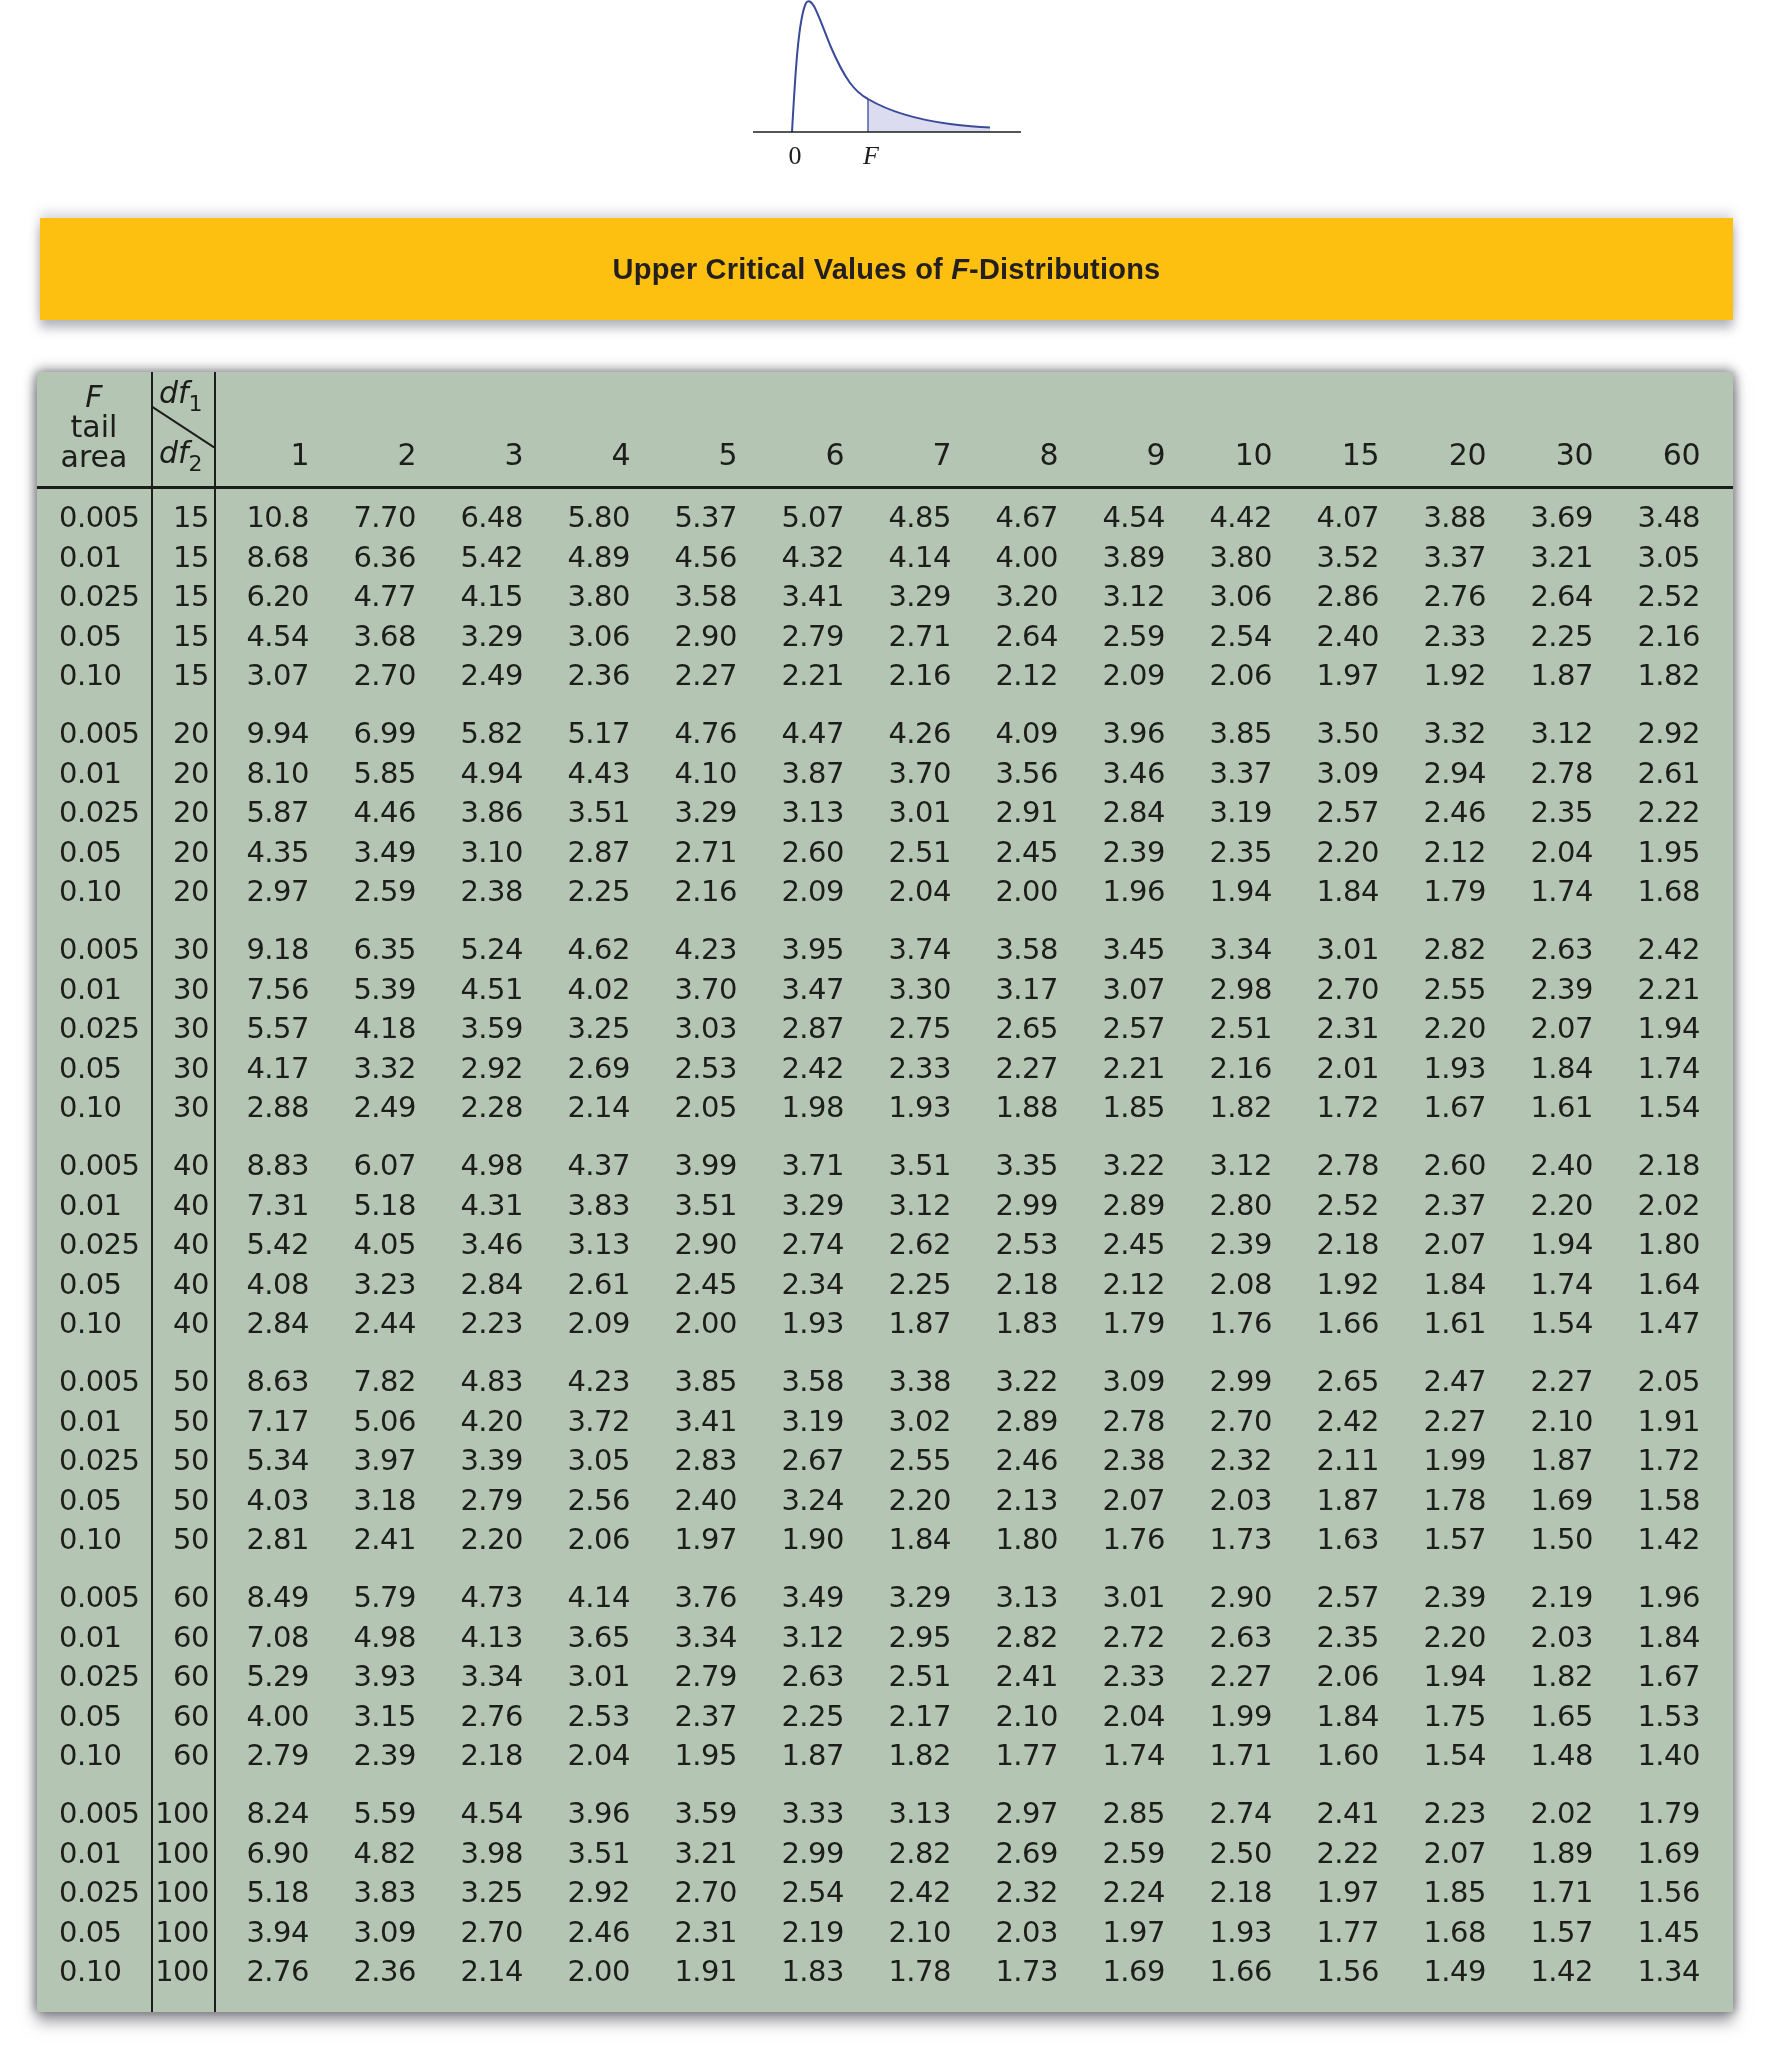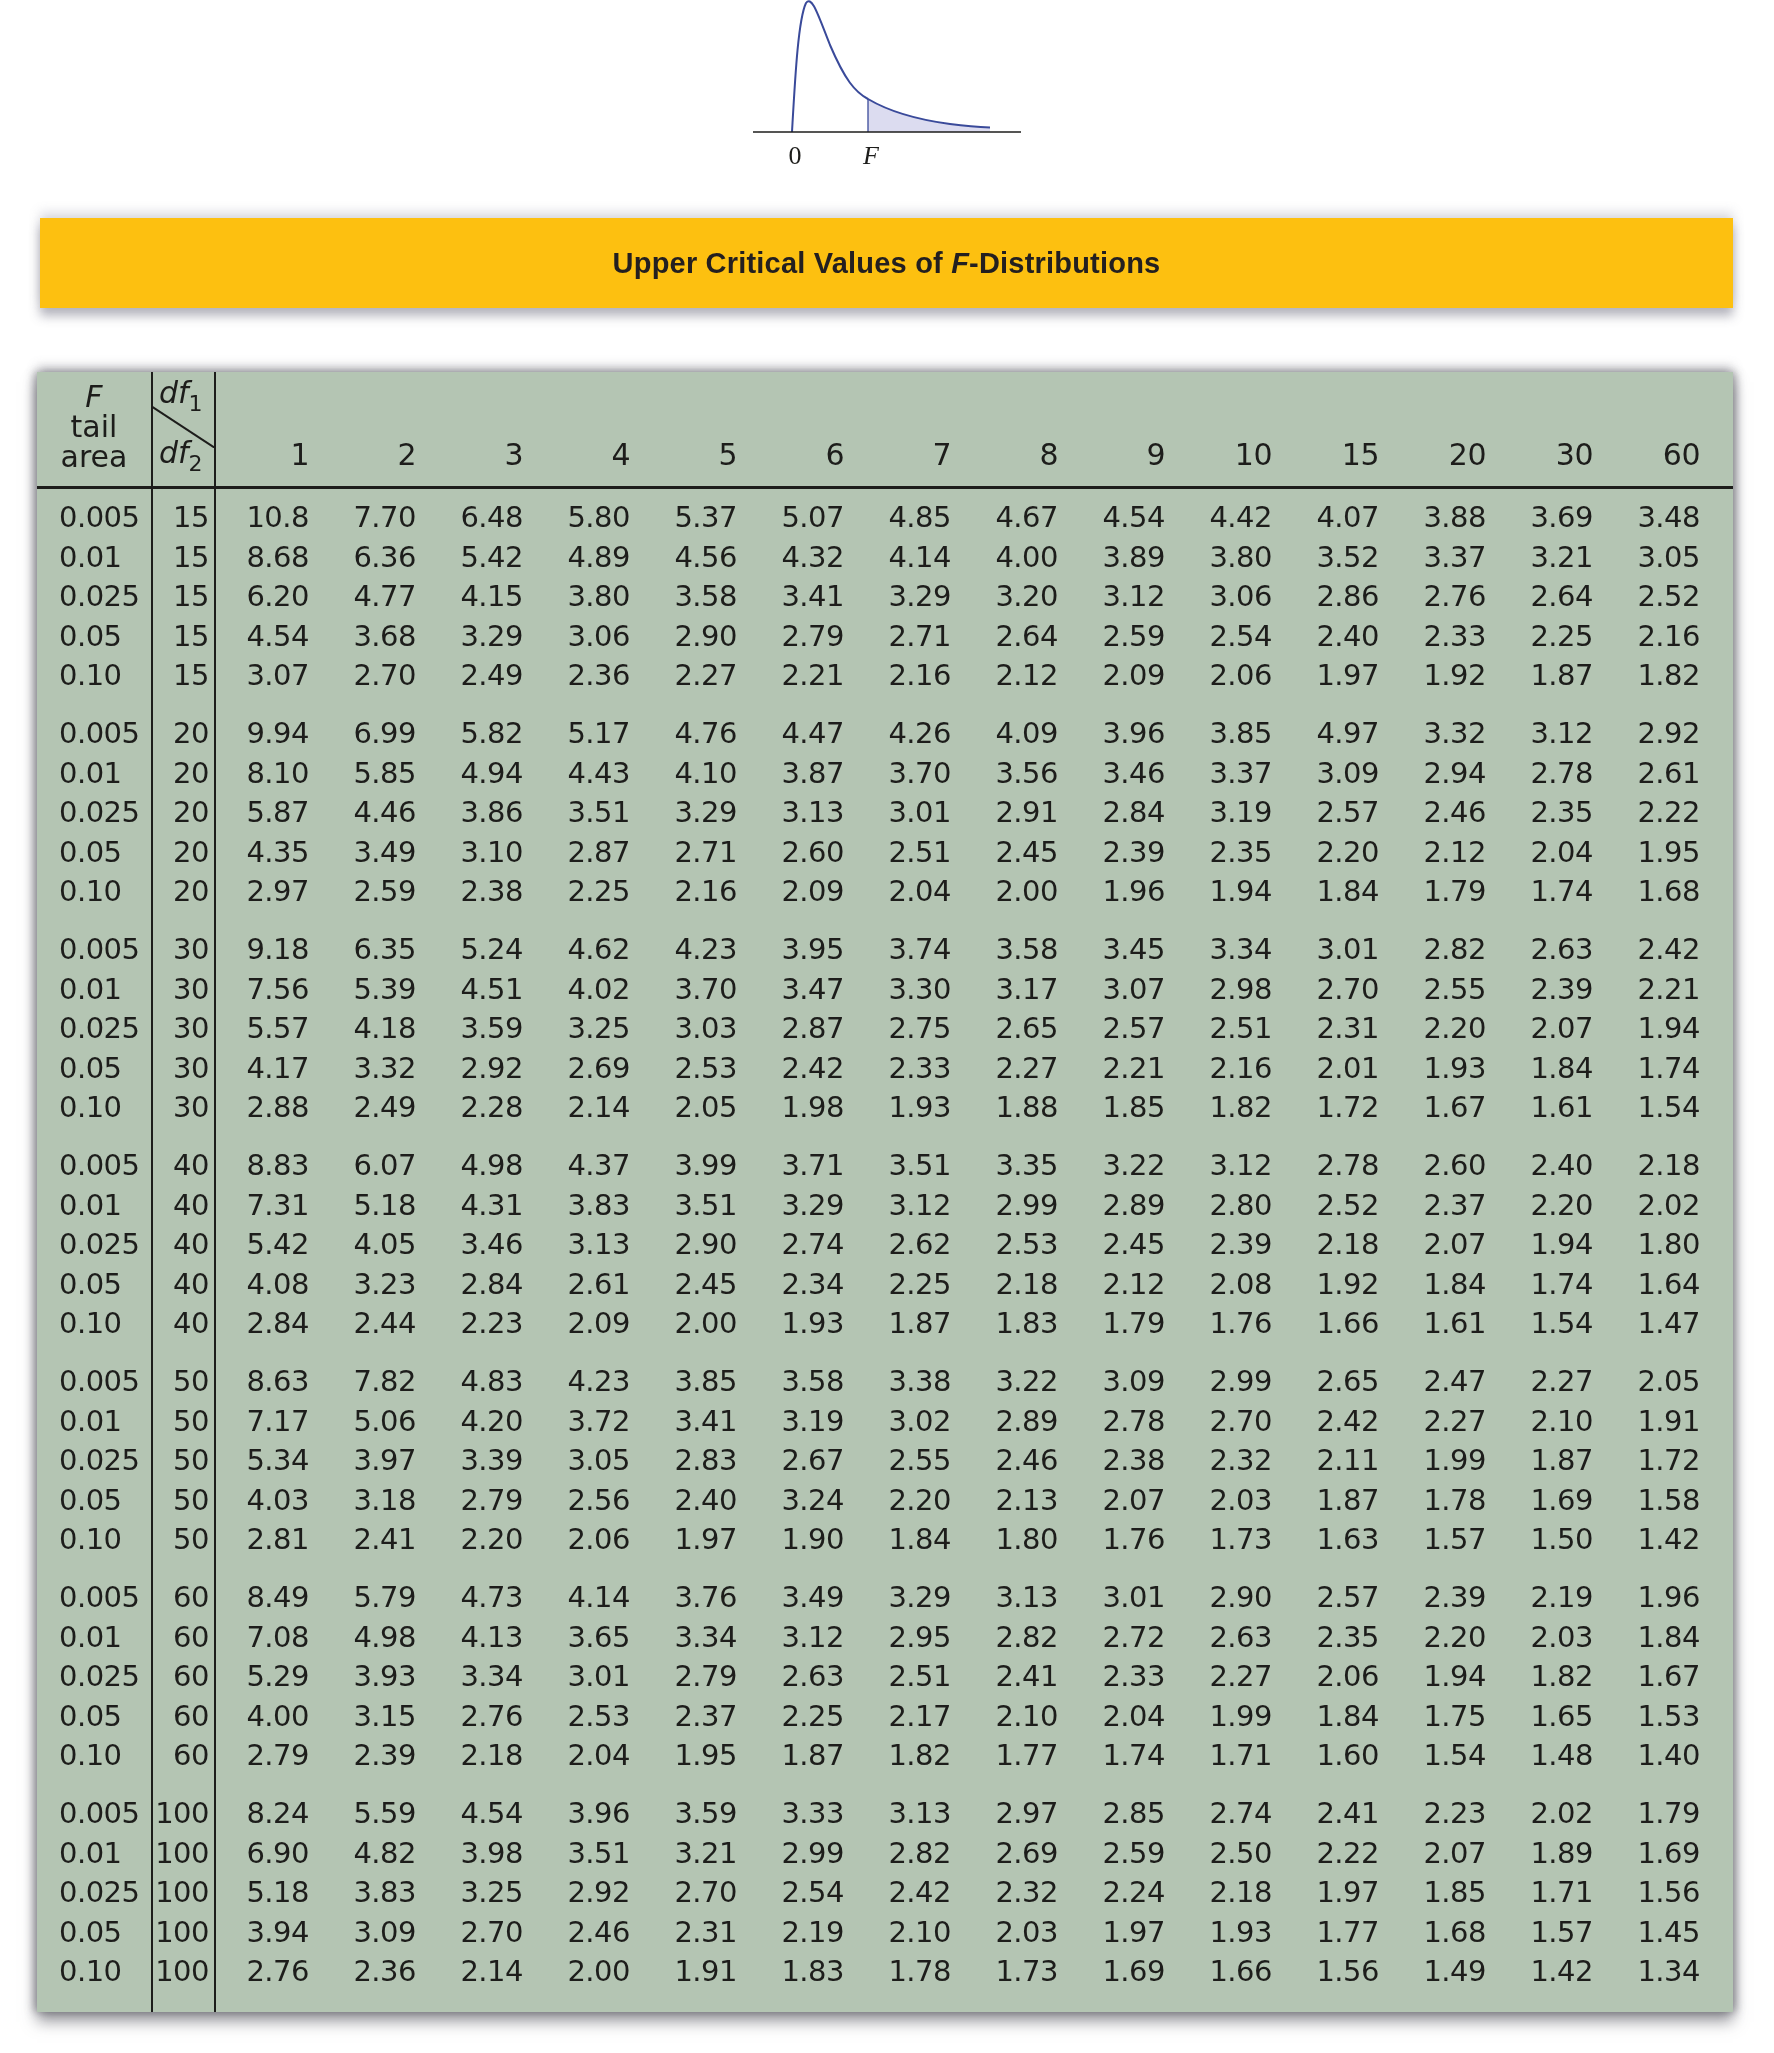--- a/index.html
+++ b/index.html
@@ -1,19 +1,19 @@
 <!DOCTYPE html>
 <html><head>
 <meta charset="utf-8">
 <style>
   html, body { margin:0; padding:0; background:#ffffff; }
   body { width:1774px; height:2053px; position:relative; overflow:hidden;
          font-family:"DejaVu Sans", "Liberation Sans", sans-serif; color:#1d1d1b; }
   #curve { position:absolute; left:740px; top:0; width:300px; height:180px; }
-  #banner { position:absolute; left:40px; top:218px; width:1693px; height:90px;
+  #banner { position:absolute; left:40px; top:218px; width:1693px; height:102px;
             background:#fdc010; box-shadow:0 8px 10px rgba(90,90,110,0.45), 0 -6px 10px rgba(120,120,140,0.25);
             display:flex; align-items:center; justify-content:center;text-align:center; }
   #banner-title { font-family:"Liberation Sans", sans-serif; font-weight:bold; font-size:29px; color:#231f20; letter-spacing:0.2px; }
   #banner-title i { font-style:italic; }
   #table-panel { position:absolute; left:37px; top:372px; width:1696px; height:1640px;
                  background:#b4c5b3; box-shadow:0 10px 14px rgba(80,80,90,0.55), -4px 0 8px rgba(80,80,90,0.35), 4px 0 8px rgba(80,80,90,0.35), 0 -6px 10px rgba(120,120,130,0.3); }
   .vline { position:absolute; width:2px; background:#1d1d1b; top:0; bottom:0; }
   .hline { position:absolute; height:3px; background:#1d1d1b; left:0; right:0; }
   .cell { position:absolute; font-size:29px; line-height:34px; text-align:right; white-space:nowrap; letter-spacing:-0.5px; }
   .hdr { position:absolute; font-size:30px; text-align:center; }
@@ -163,21 +163,21 @@
         <div class="cell" style="right: 1424px; top: 344px;">9.94</div>
         <div class="cell" style="right: 1317px; top: 344px;">6.99</div>
         <div class="cell" style="right: 1210px; top: 344px;">5.82</div>
         <div class="cell" style="right: 1103px; top: 344px;">5.17</div>
         <div class="cell" style="right: 996px; top: 344px;">4.76</div>
         <div class="cell" style="right: 889px; top: 344px;">4.47</div>
         <div class="cell" style="right: 782px; top: 344px;">4.26</div>
         <div class="cell" style="right: 675px; top: 344px;">4.09</div>
         <div class="cell" style="right: 568px; top: 344px;">3.96</div>
         <div class="cell" style="right: 461px; top: 344px;">3.85</div>
-        <div class="cell" style="right: 354px; top: 344px;">4.97</div>
+        <div class="cell" style="right: 354px; top: 344px;">3.50</div>
         <div class="cell" style="right: 247px; top: 344px;">3.32</div>
         <div class="cell" style="right: 140px; top: 344px;">3.12</div>
         <div class="cell" style="right: 33px; top: 344px;">2.92</div>
       </div>
       <div>
         <div class="cell" style="left: 22px; top: 383.5px; text-align: left;">0.01</div>
         <div class="cell" style="right: 1524px; top: 383.5px;">20</div>
         <div class="cell" style="right: 1424px; top: 383.5px;">8.10</div>
         <div class="cell" style="right: 1317px; top: 383.5px;">5.85</div>
         <div class="cell" style="right: 1210px; top: 383.5px;">4.94</div>

